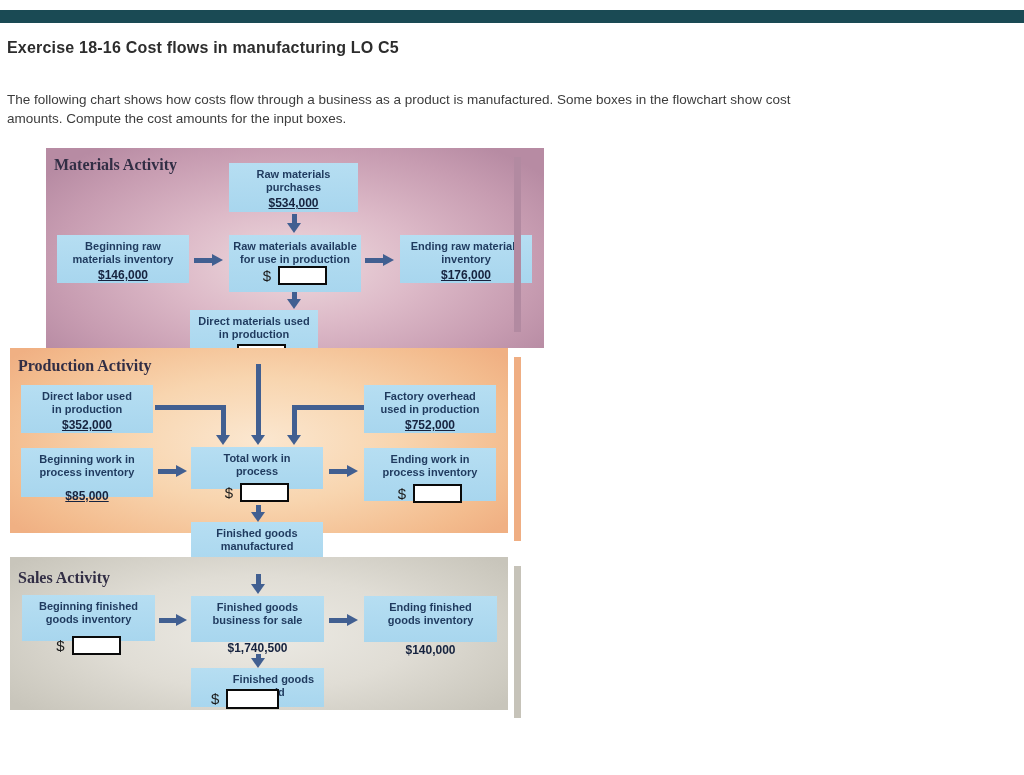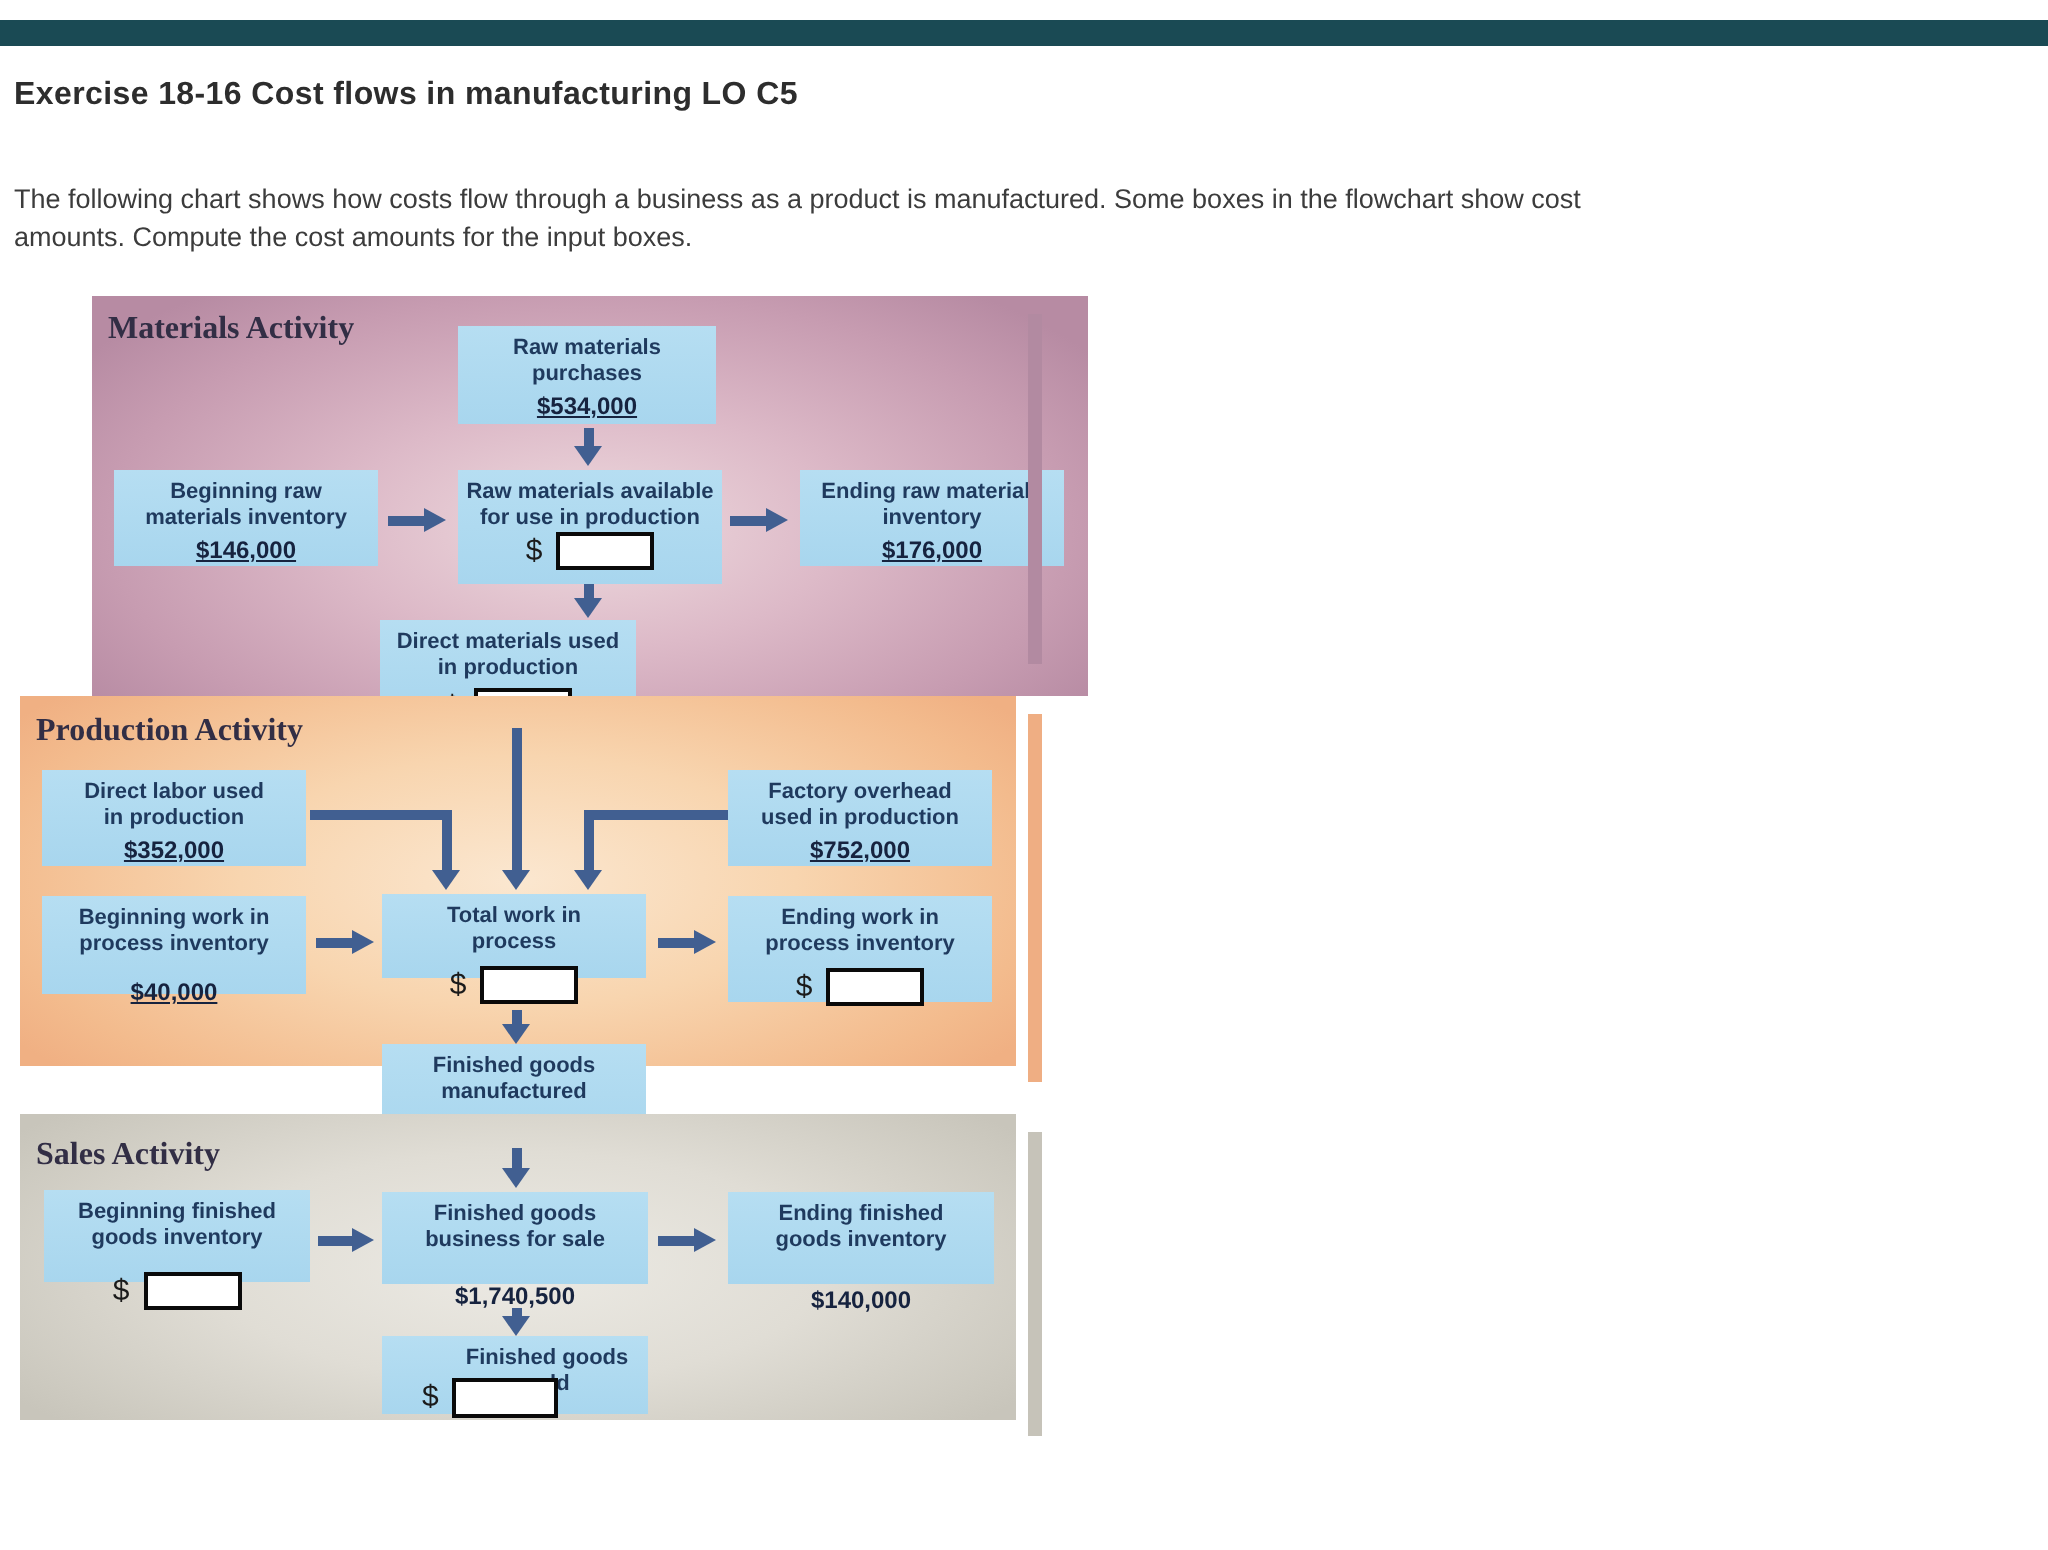--- a/index.html
+++ b/index.html
@@ -132,21 +132,21 @@
     <div class="hshaft" style="left:282px; top:57px; width:72px;"></div>
     <div class="vshaft" style="left:282px; top:57px; height:31px;"></div>
     <div class="head-down" style="left:277px; top:87px;"></div>
 
     <div class="vshaft" style="left:246px; top:16px; height:72px;"></div>
     <div class="head-down" style="left:241px; top:87px;"></div>
 
     <div class="bluebox" style="left:11px; top:100px; width:132px; height:49px;">
       <div>Beginning work in</div>
       <div>process inventory</div>
-      <div class="amount amt-gap">$40,000</div>
+      <div class="amount amt-gap">$85,000</div>
     </div>
 
     <div class="hshaft" style="left:148px; top:121px; width:18px;"></div>
     <div class="head-right" style="left:166px; top:117px;"></div>
 
     <div class="bluebox" style="left:181px; top:99px; width:132px; height:42px;">
       <div>Total work in</div>
       <div>process</div>
       <div class="cashrow" style="top:36px;">
         <span class="cash">$</span>

